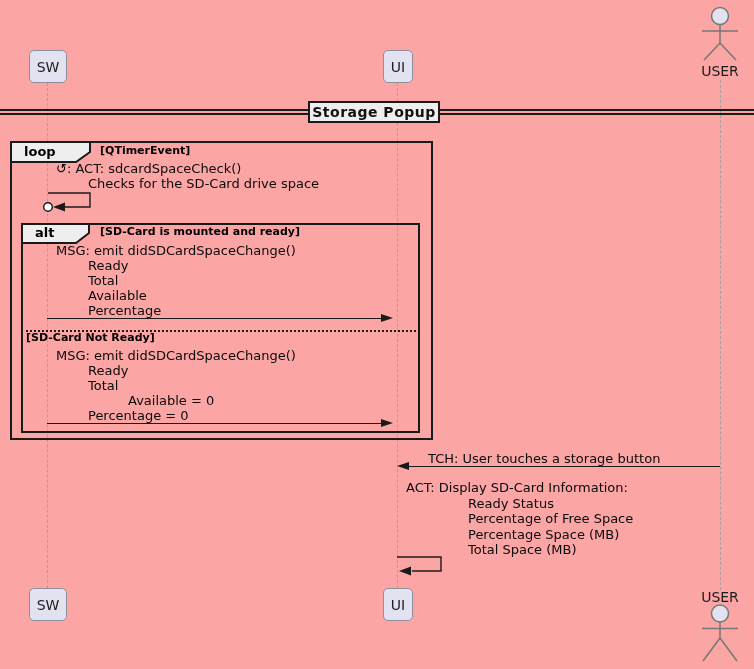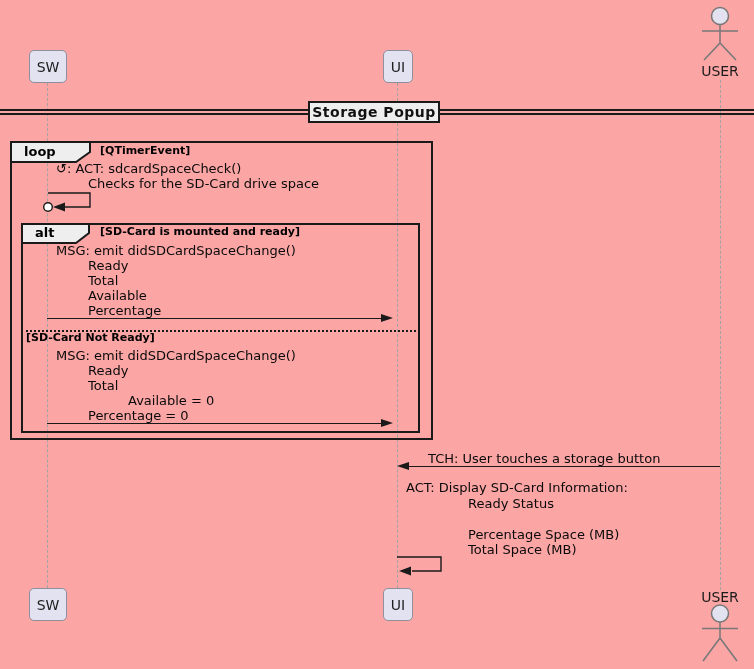--- a/index.html
+++ b/index.html
@@ -103,20 +103,21 @@
   <div class="msg" style="left:88px; top:409px;">Percentage = 0</div>
   <div class="mline" style="left:47px; top:423px; width:335px;"></div>
   <div class="ah-r" style="left:381px; top:419px;"></div>
 
   <div class="msg" style="left:392px; top:452px;margin-left:36px;">TCH: User touches a storage button</div>
   <div class="mline" style="left:409px; top:466px; width:311px;"></div>
   <div class="ah-l" style="left:397px; top:462px;"></div>
 
   <div class="msg" style="left:406px; top:481px;">ACT: Display SD-Card Information:</div>
   <div class="msg" style="left:468px; top:497px;">Ready Status</div>
+  <div class="msg" style="left:468px; top:512px;">Percentage of Free Space</div>
   <div class="msg" style="left:468px; top:528px;">Percentage Space (MB)</div>
   <div class="msg" style="left:468px; top:543px;">Total Space (MB)</div>
   <svg style="left:392px; top:551px;" width="52" height="26" viewBox="0 0 52 26">
     <path d="M5,6 H49 V20 H20" fill="none" stroke="#1a1a1a" stroke-width="1.4"></path>
     <polygon points="19,15.5 7,20 19,24.5" fill="#1a1a1a"></polygon>
   </svg>
 
   <div class="pbox" style="left:29px; top:588px; width:38px; height:33px;">
     <span>SW</span>
   </div>

